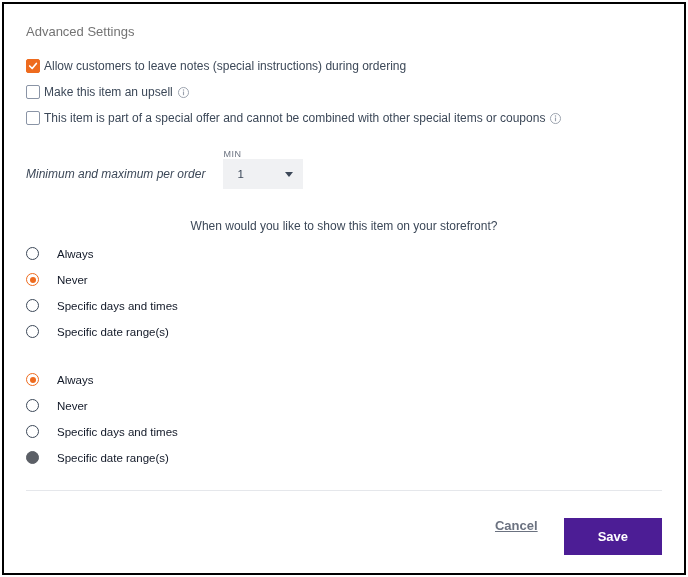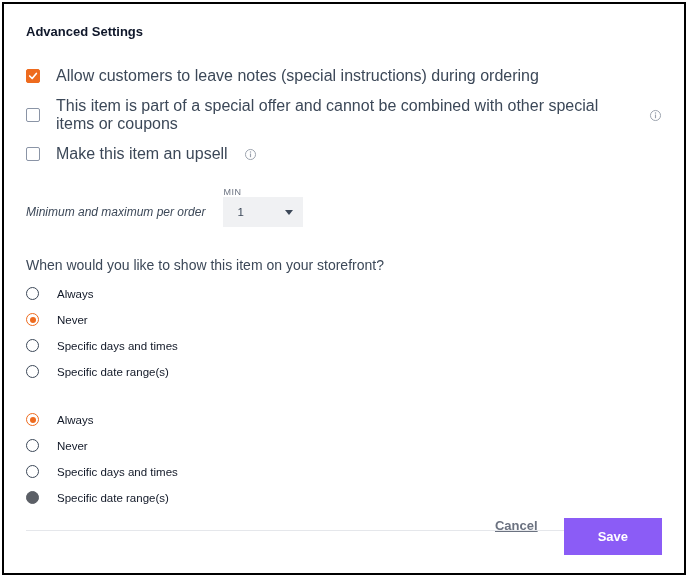--- a/index.html
+++ b/index.html
@@ -12,31 +12,31 @@
   }
   .frame {
     border: 2px solid #000;
     width: 684px;
     height: 573px;
     margin: 2px;
     position: relative;
     padding: 20px 22px 0 22px;
   }
   .title {
-    color: #0f172a;
-    font-weight: 700;
+    color: #737373;
+    font-weight: 400;
     font-size: 13px;
-    margin-bottom: 28px;
+    margin-bottom: 20px;
   }
   .check-row {
     display: flex;
     align-items: center;
-    gap: 16px;
+    gap: 4px;
     margin-bottom: 12px;
-    font-size: 16px;
+    font-size: 12px;
     color: #3c4858;
   }
   .checkbox {
     width: 14px;
     height: 14px;
     border: 1.5px solid #8a94a6;
     border-radius: 2px;
     display: inline-flex;
     align-items: center;
     justify-content: center;
@@ -86,23 +86,24 @@
     color: #3c4858;
     cursor: pointer;
   }
   .caret {
     width: 0; height: 0;
     border-left: 4px solid transparent;
     border-right: 4px solid transparent;
     border-top: 5px solid #3c4858;
   }
   .question {
-    font-size: 14px;
+    font-size: 12px;
     color: #3c4858;
     margin-bottom: 14px;
+    text-align: center;
   }
   .radio-row {
     display: flex;
     align-items: center;
     gap: 18px;
     margin-bottom: 13px;
     font-size: 11.5px;
     color: #111827;
   }
   .radio {
@@ -137,21 +138,21 @@
     gap: 26px;
   }
   .cancel {
     font-size: 13px;
     color: #6b7280;
     text-decoration: underline;
     font-weight: 600;
     cursor: pointer;
   }
   .save-btn {
-    background: #8b5cf6;
+    background: #4c1d95;
     color: #fff;
     font-size: 13px;
     font-weight: 600;
     border: none;
     padding: 11px 34px;
     cursor: pointer;
   }
 </style>
 </head>
 <body>
@@ -160,46 +161,46 @@
 
   <div class="title">Advanced Settings</div>
 
   <div class="check-row">
     <span class="checkbox checked">
       <svg viewBox="0 0 12 12" width="10" height="10">
           <path d="M2 6 L5 9 L10 3" stroke="#fff" stroke-width="2" fill="none" stroke-linecap="round" stroke-linejoin="round"></path>
         </svg>
     </span>
     <span>Allow customers to leave notes (special instructions) during ordering</span>
+  </div>
+
+  <div class="check-row">
+    <span class="checkbox">
+      
+    </span>
+    <span>Make this item an upsell</span>
+    <svg class="info-icon" viewBox="0 0 16 16">
+        <circle cx="8" cy="8" r="6.2" fill="none" stroke="#9aa1ad" stroke-width="1.2"></circle>
+        <circle cx="8" cy="5" r="0.9" fill="#9aa1ad"></circle>
+        <rect x="7.3" y="6.8" width="1.4" height="4.5" fill="#9aa1ad"></rect>
+      </svg>
   </div>
 
   <div class="check-row">
     <span class="checkbox">
       
     </span>
     <span>This item is part of a special offer and cannot be combined with other special items or coupons</span>
     <svg class="info-icon" viewBox="0 0 16 16">
         <circle cx="8" cy="8" r="6.2" fill="none" stroke="#9aa1ad" stroke-width="1.2"></circle>
         <circle cx="8" cy="5" r="0.9" fill="#9aa1ad"></circle>
         <rect x="7.3" y="6.8" width="1.4" height="4.5" fill="#9aa1ad"></rect>
       </svg>
   </div>
 
-  <div class="check-row">
-    <span class="checkbox">
-      
-    </span>
-    <span>Make this item an upsell</span>
-    <svg class="info-icon" viewBox="0 0 16 16">
-        <circle cx="8" cy="8" r="6.2" fill="none" stroke="#9aa1ad" stroke-width="1.2"></circle>
-        <circle cx="8" cy="5" r="0.9" fill="#9aa1ad"></circle>
-        <rect x="7.3" y="6.8" width="1.4" height="4.5" fill="#9aa1ad"></rect>
-      </svg>
-  </div>
-
   <div class="minmax-row">
     <div class="minmax-label">Minimum and maximum per order</div>
     <div class="sel-group">
       <div class="sel-caption">MIN</div>
       <div class="select-box">
         <span>1</span>
         <span class="caret"></span>
       </div>
     </div>
   </div>

